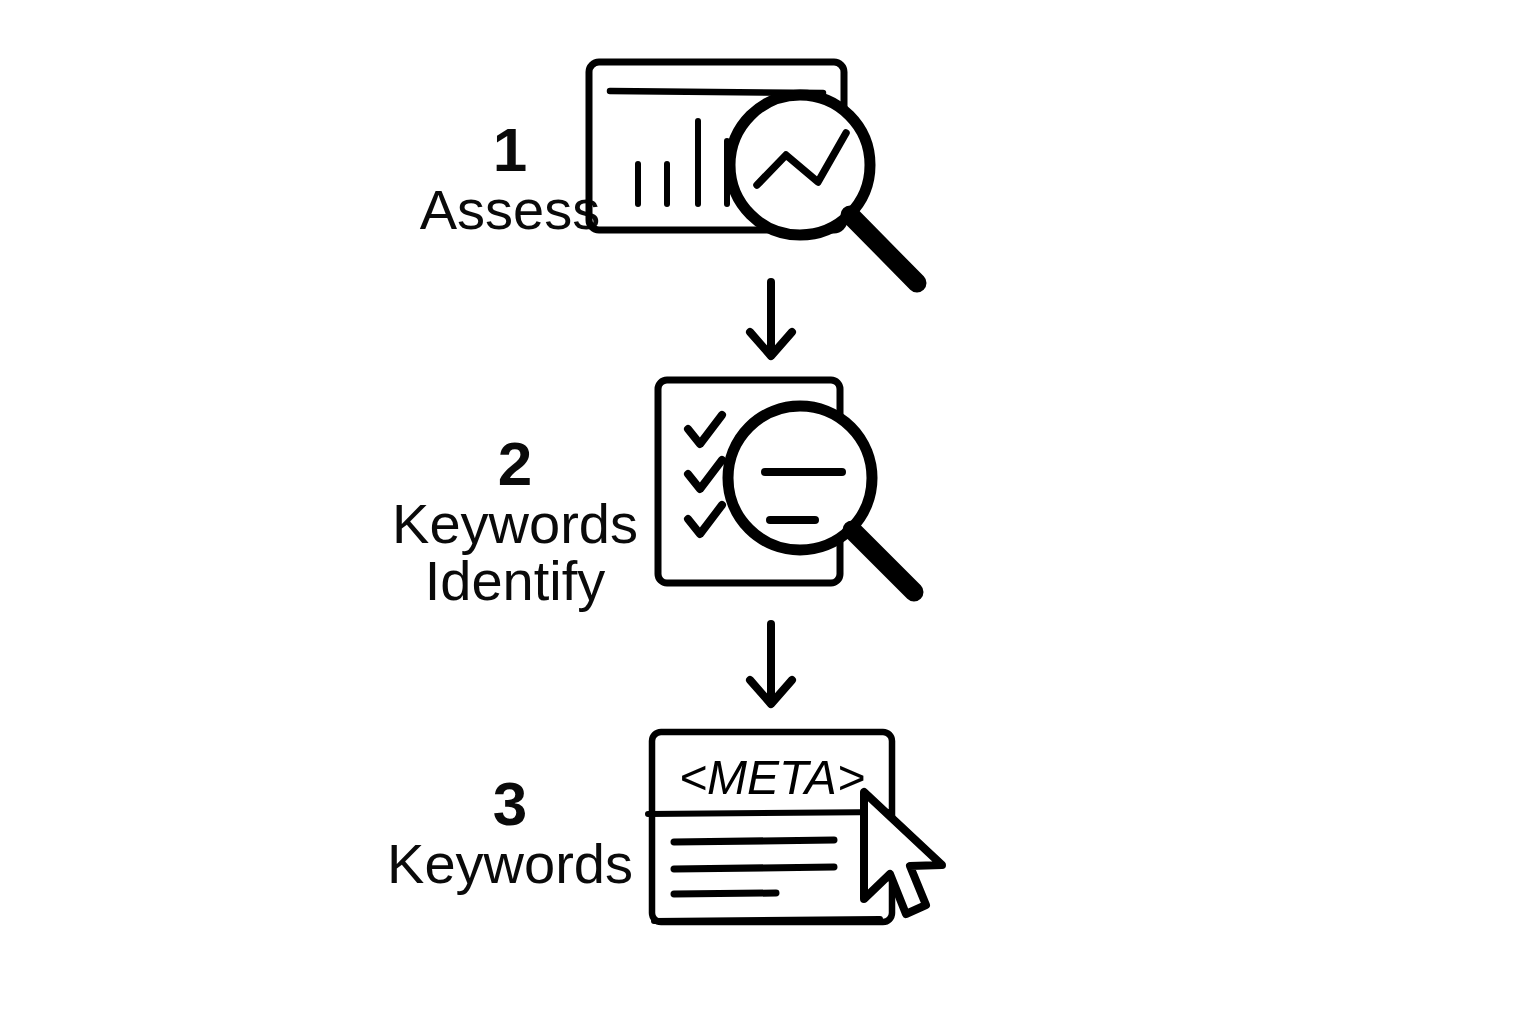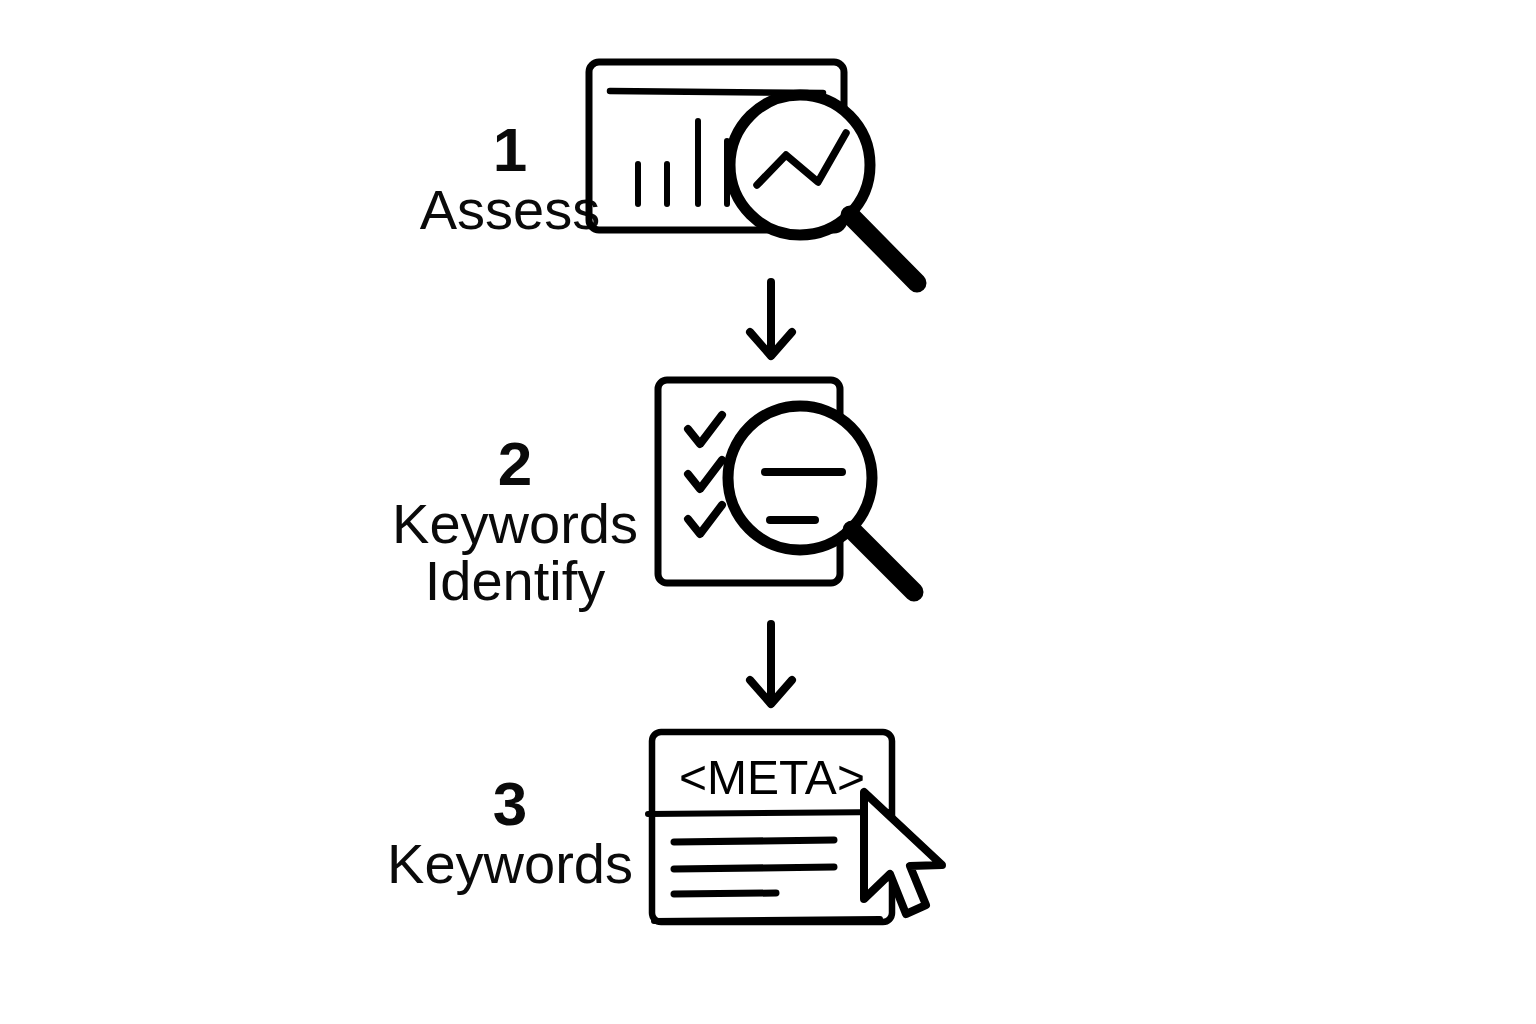--- a/index.html
+++ b/index.html
@@ -37,20 +37,21 @@
     display: block;
   }
   .step-title {
     font-weight: normal;
     font-size: 56px;
     display: block;
     white-space: nowrap;
   }
   .art {
     position: absolute;
+    font-style: italic;
   }
   svg { display: block; overflow: visible; }
 </style>
 </head>
 <body>
 
 <div id="canvas">
 
   <div class="step">
 

